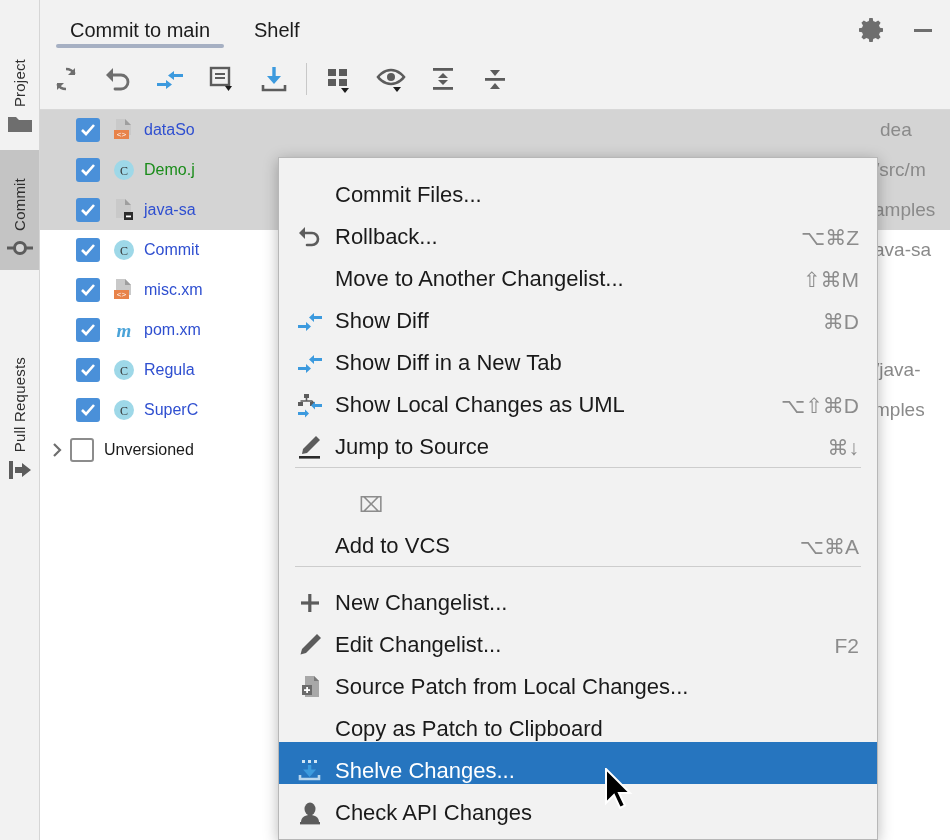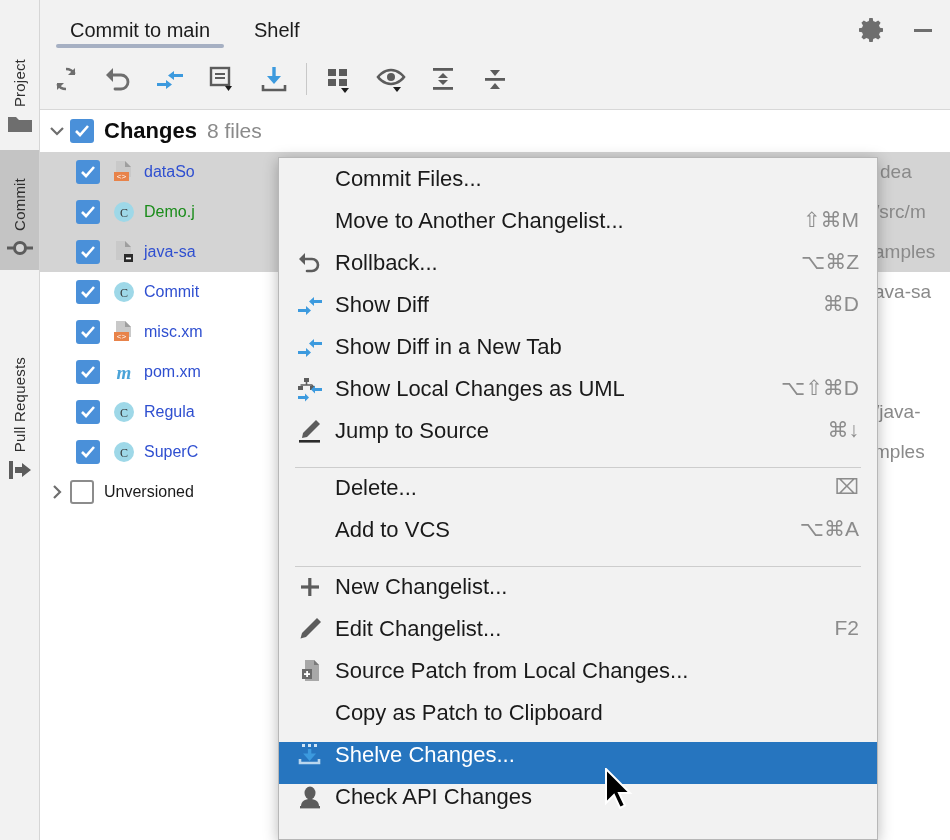--- a/index.html
+++ b/index.html
@@ -97,21 +97,21 @@
   .ctxmenu {
     position: absolute; left: 278px; top: 157px; width: 600px; height: 683px;
     background: #f2f2f2;
     border: 1px solid #b7b7b7;
     box-shadow: 0 3px 14px rgba(0,0,0,.28);
     box-sizing: border-box;
     padding: 8px 0 0 0;
     overflow: hidden;
   }
   .mi {
-    position: relative; height: 42px; display: flex; align-items: flex-start;
+    position: relative; height: 42px; display: flex; align-items: flex-end;
     padding-left: 14px; padding-right: 18px;
     font-size: 22px; color: #1a1a1a; white-space: nowrap;
   }
   .mi.hl { background: #2675bf; color: #ffffff; }
   .mi-icon {
     width: 34px; flex: none; display: flex; align-items: center; justify-content: center;
     margin-right: 8px;
   }
   .mi-label { flex: 1 1 auto; }
   .mi-key { color: #8c8c8c; font-size: 21px; margin-left: 24px; flex: none; }
@@ -248,34 +248,20 @@
       <svg width="30" height="30" viewBox="0 0 30 30">
         <rect x="5" y="14" width="20" height="2.8" fill="#5c5c5c"></rect>
         <path d="M15 12l5-6h-10z" fill="#5c5c5c"></path>
         <path d="M15 19l5 6h-10z" fill="#5c5c5c"></path>
       </svg>
     </div>
   </div>
 
   <div class="tree">
 
-    <div class="row group" style="height:42px;">
-      <span class="chev">
-        <svg width="18" height="18" viewBox="0 0 18 18">
-            <path d="M3 6l6 6 6-6" stroke="#6e6e6e" stroke-width="2.2" fill="none"></path>
-          </svg>
-      </span>
-      <span class="cbox on">
-        <svg width="18" height="18" viewBox="0 0 18 18">
-            <path d="M3 9l4 4 8-9" stroke="#fff" stroke-width="2.6" fill="none"></path>
-          </svg>
-      </span>
-      <span class="grp-title">Changes</span>
-      <span class="grp-count">8 files</span>
-    </div>
 
     <div class="row selected">
       <span class="indent"></span>
       <span class="cbox on">
         <svg width="18" height="18" viewBox="0 0 18 18">
             <path d="M3 9l4 4 8-9" stroke="#fff" stroke-width="2.6" fill="none"></path>
           </svg>
       </span>
       <span class="ficon">
         <svg width="26" height="26" viewBox="0 0 26 26">
@@ -424,34 +410,34 @@
 
   <div class="ctxmenu">
 
     <div class="mi">
       <span class="mi-icon"></span>
       <span class="mi-label">Commit Files...</span>
       <span class="mi-key"></span>
     </div>
 
     <div class="mi">
+      <span class="mi-icon">
+        <svg width="26" height="26" viewBox="0 0 26 26">
+          <path d="M7 9h8a6 6 0 110 12h-5" stroke="#5c5c5c" stroke-width="2.6" fill="none" stroke-linecap="round"></path>
+          <path d="M8 3L2 9l6 6z" fill="#5c5c5c"></path>
+        </svg>
+      </span>
+      <span class="mi-label">Rollback...</span>
+      <span class="mi-key">⌥⌘Z</span>
+    </div>
+
+    <div class="mi">
       <span class="mi-icon"></span>
       <span class="mi-label">Move to Another Changelist...</span>
       <span class="mi-key">⇧⌘M</span>
-    </div>
-
-    <div class="mi">
-      <span class="mi-icon">
-        <svg width="26" height="26" viewBox="0 0 26 26">
-          <path d="M7 9h8a6 6 0 110 12h-5" stroke="#5c5c5c" stroke-width="2.6" fill="none" stroke-linecap="round"></path>
-          <path d="M8 3L2 9l6 6z" fill="#5c5c5c"></path>
-        </svg>
-      </span>
-      <span class="mi-label">Rollback...</span>
-      <span class="mi-key">⌥⌘Z</span>
     </div>
 
     <div class="mi">
       <span class="mi-icon">
         <svg width="26" height="26" viewBox="0 0 26 26">
           <path d="M1 17h8v-3l5 4.5L9 23v-3H1z" fill="#3c9ade"></path>
           <path d="M25 8h-8v-3l-5 4.5L17 14v-3h8z" fill="#3c9ade"></path>
         </svg>
       </span>
       <span class="mi-label">Show Diff</span>
@@ -492,21 +478,20 @@
         </svg>
       </span>
       <span class="mi-label">Jump to Source</span>
       <span class="mi-key">⌘↓</span>
     </div>
 
     <div class="msep"></div>
 
     <div class="mi">
       <span class="mi-icon"></span>
-      <span class="mi-label">Delete...</span>
       <span class="mi-key">⌧</span>
     </div>
 
     <div class="mi">
       <span class="mi-icon"></span>
       <span class="mi-label">Add to VCS</span>
       <span class="mi-key">⌥⌘A</span>
     </div>
 
     <div class="msep"></div>

